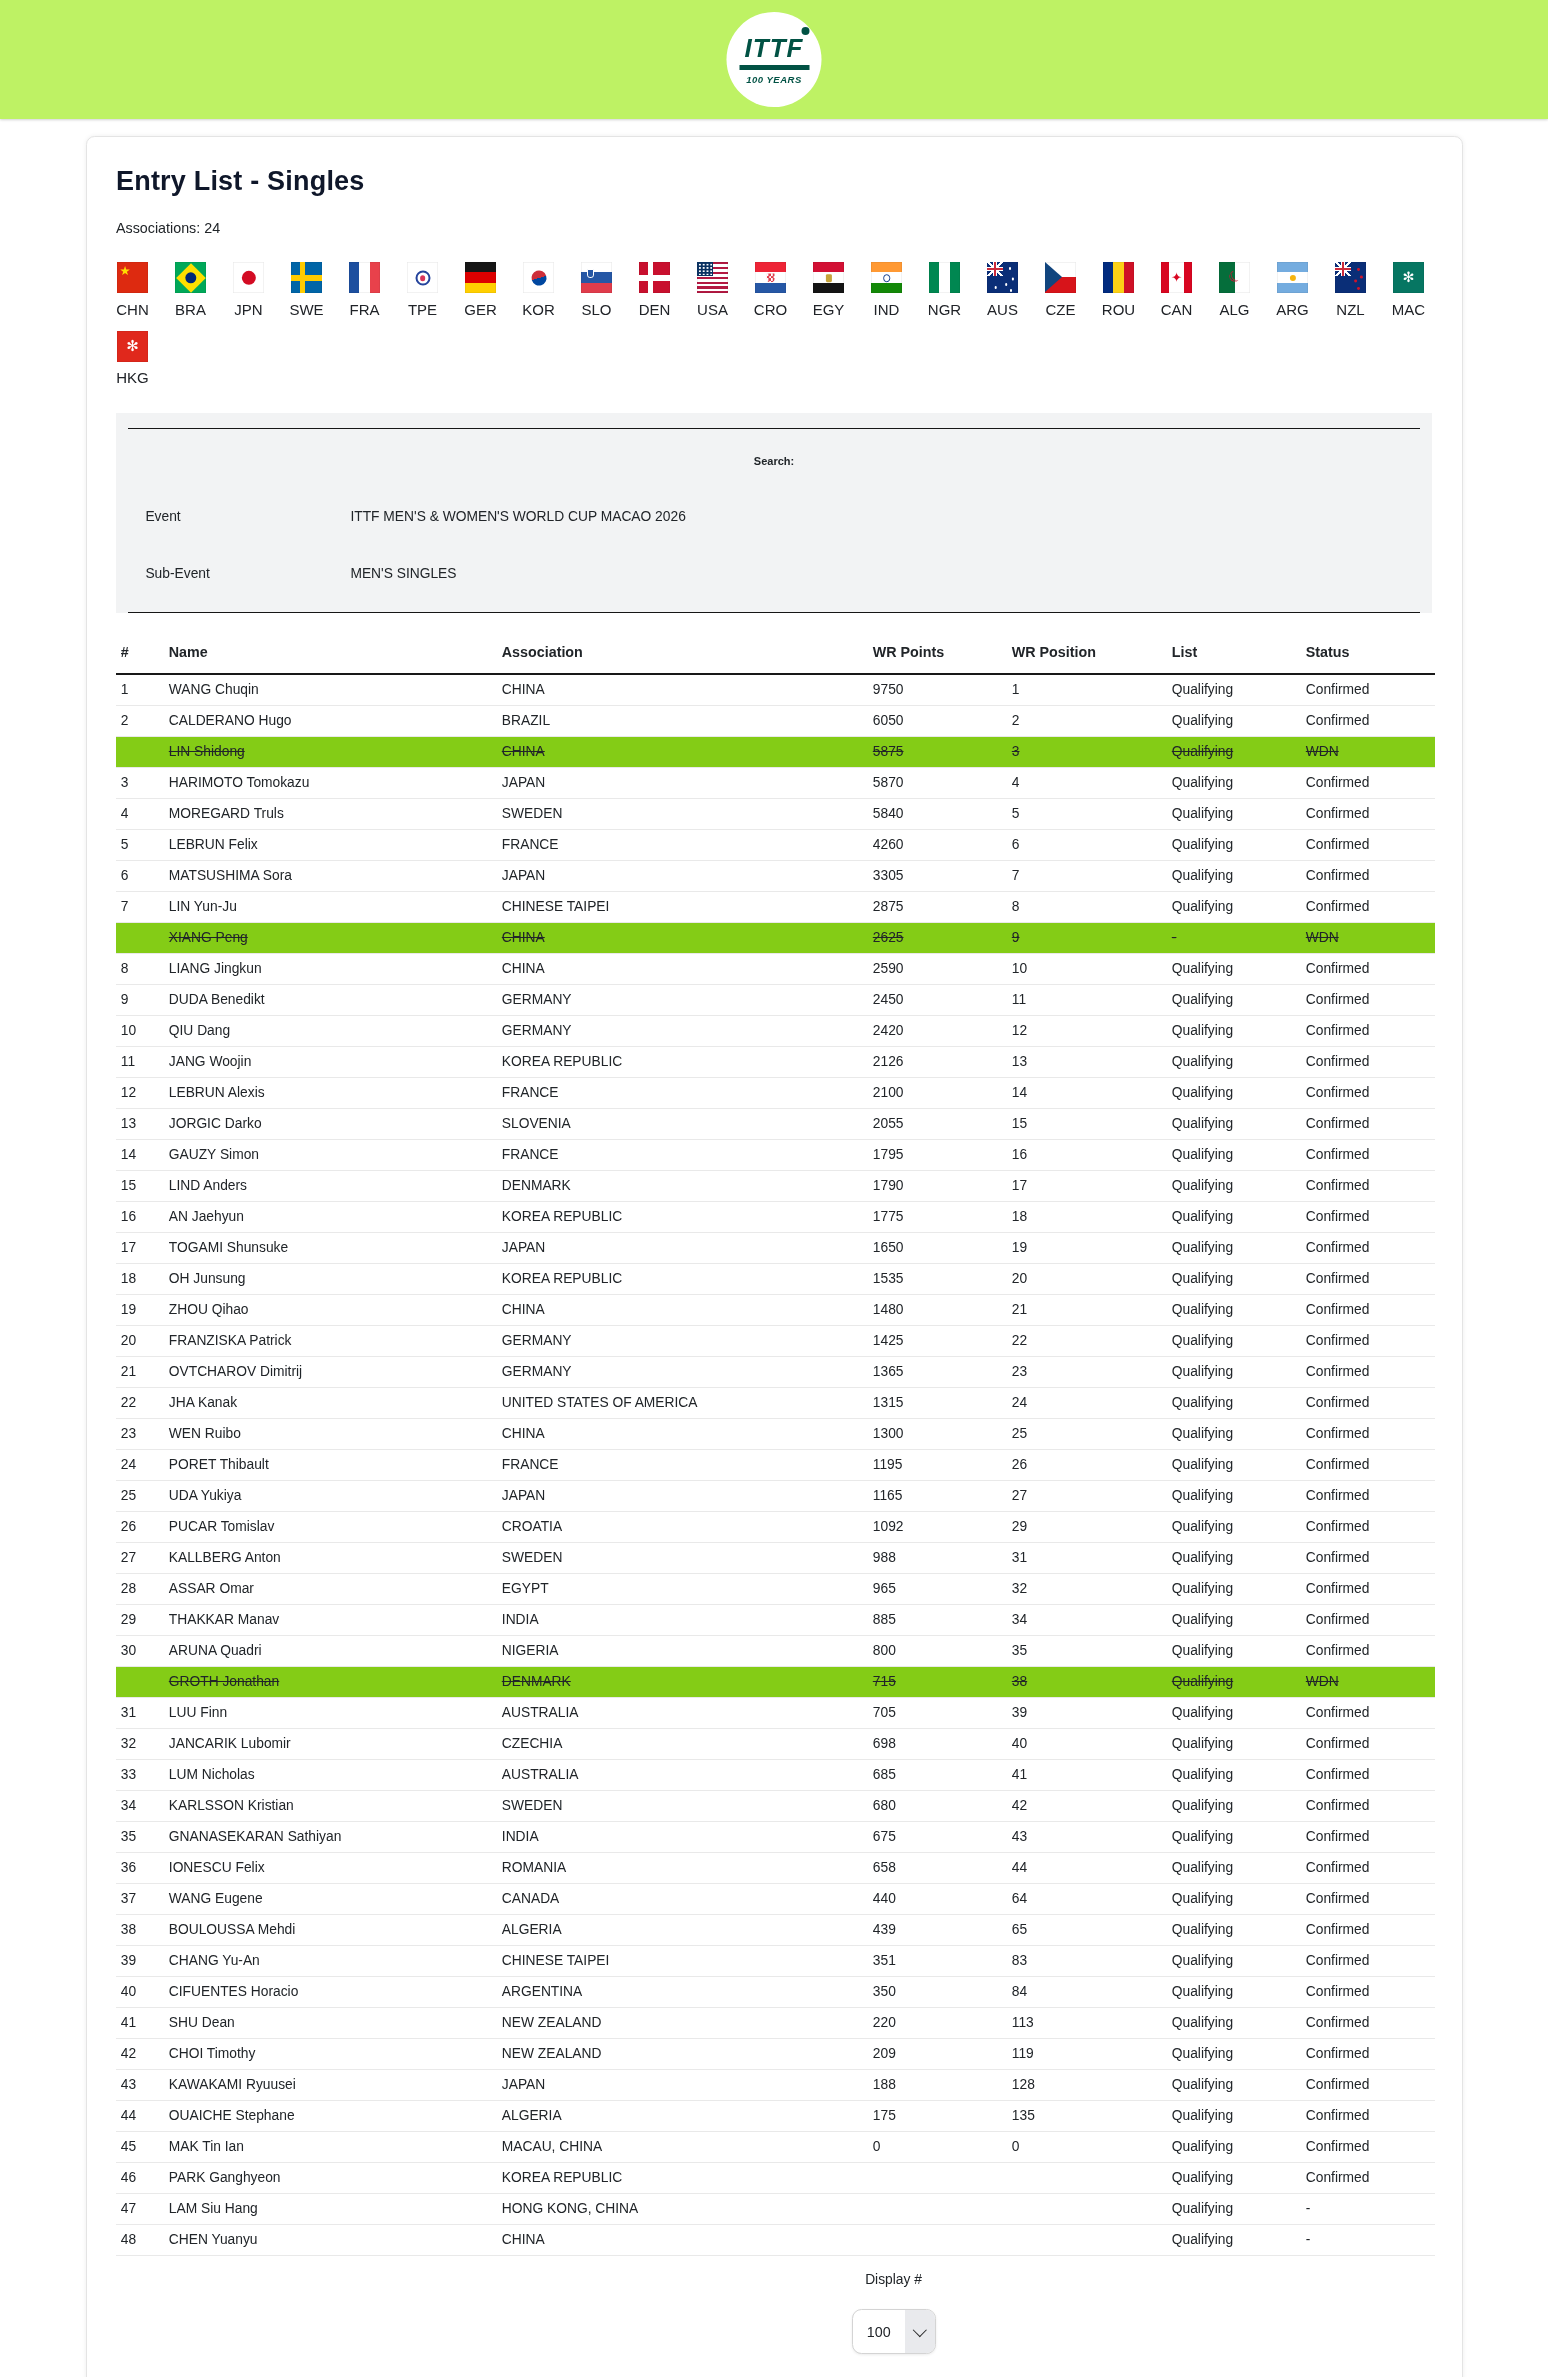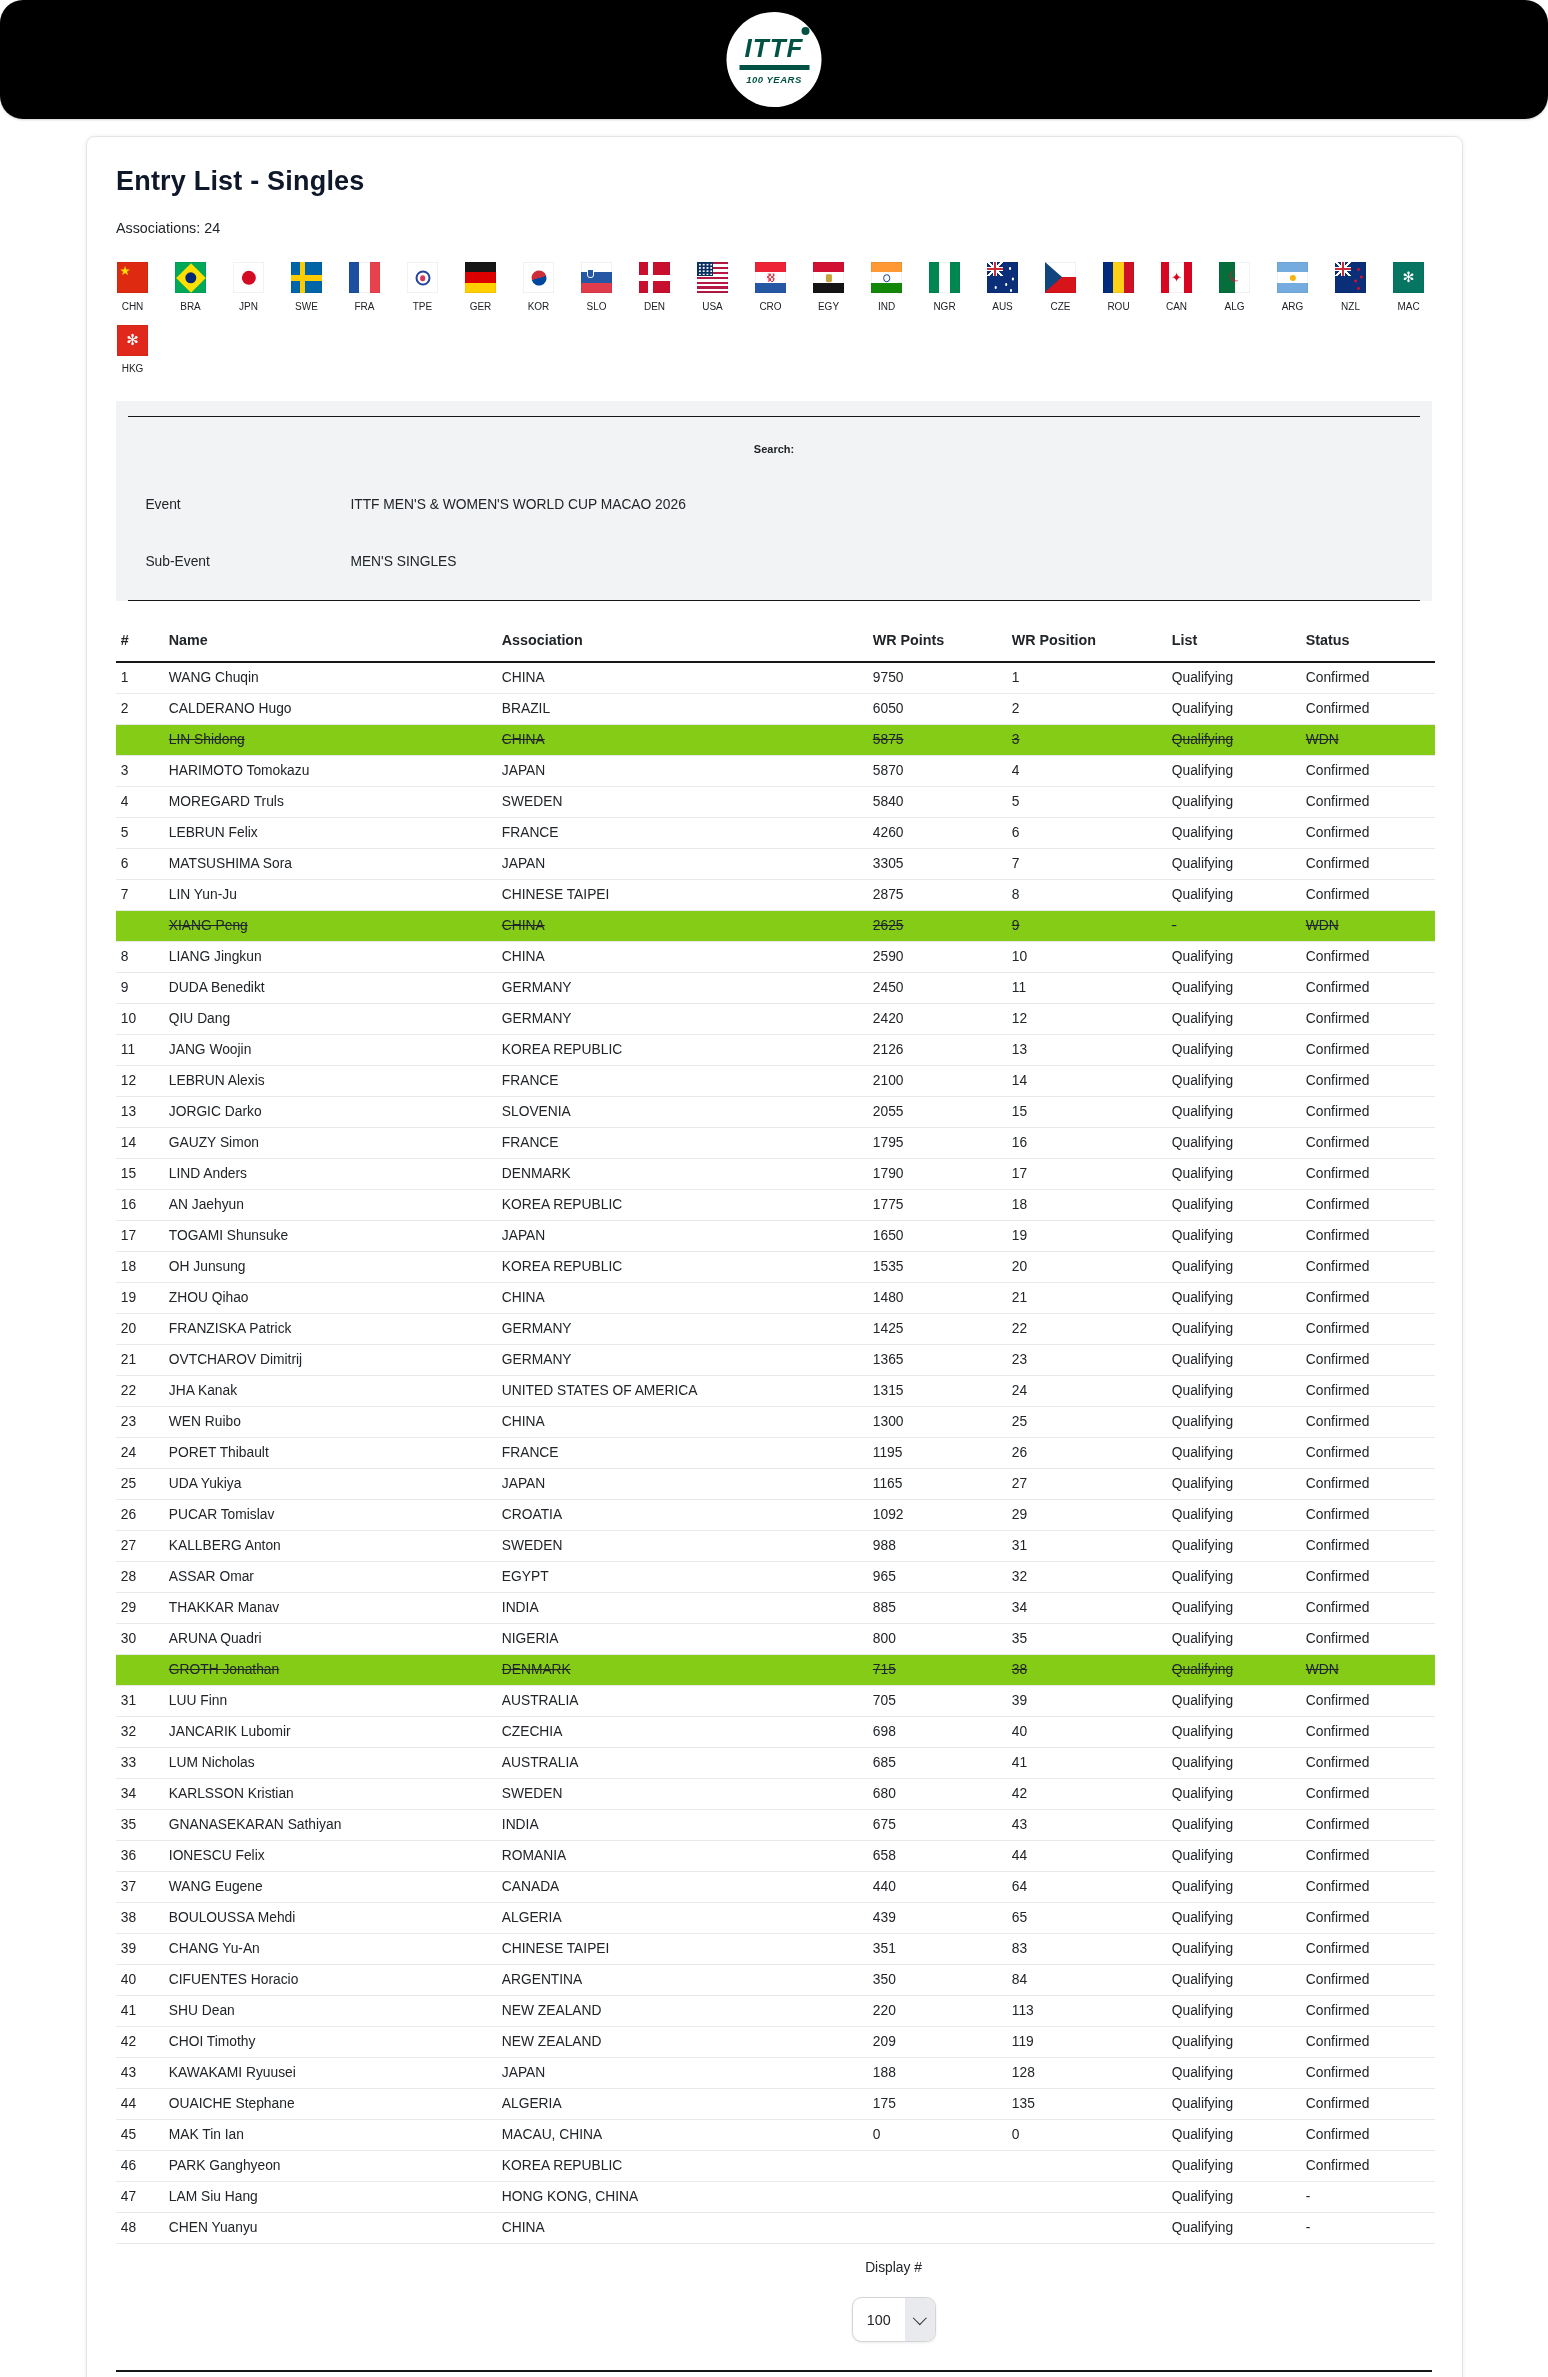--- a/index.html
+++ b/index.html
@@ -2,21 +2,21 @@
 <html style="font-size:7.6px"><head>
 <meta charset="utf-8">
 <style>
   html,body{margin:0;padding:0;}
   body{
     width:1548px; background:#ffffff; color:#212529;
     font-family:"Liberation Sans", sans-serif;
     -webkit-font-smoothing:antialiased;
   }
   
-  .banner{height:119px;background:#000000;position:relative;box-shadow:0 1px 2.4px rgba(0,0,0,.18);border-radius:23px;}
+  .banner{height:119px;background:#bef264;position:relative;box-shadow:0 1px 2.4px rgba(0,0,0,.18);}
   .logo-circle{
     position:absolute;left:50%;top:12.4px;transform:translateX(-50%);
     width:95px;height:95px;background:#fff;border-radius:50%;
     display:flex;flex-direction:column;align-items:center;justify-content:center;
     color:#015244;
   }
   .logo-ittf{position:relative;font-style:italic;font-weight:700;font-size:26px;letter-spacing:1px;line-height:1;}
   .logo-ball{position:absolute;right:-5.7px;top:-7.6px;width:8px;height:8px;border-radius:50%;background:#015244;}
   .logo-bar{width:70px;height:5.2px;background:#015244;margin-top:4.8px;}
   .logo-years{font-size:9.5px;font-weight:700;font-style:italic;margin-top:3.8px;letter-spacing:0.5px;}
@@ -25,21 +25,21 @@
     width:1377px;margin:17px auto 21px;box-sizing:border-box;
     background:#fff;border:0.5px solid #e4e4e4;border-radius:8.6px;
     box-shadow:0 0.5px 4.8px rgba(0,0,0,.07);
     padding:27.6px 29.5px 34px;
   }
   .page-title{margin:1.9px 0 0;font-size:27px;font-weight:700;color:#0f172a;letter-spacing:0.2px;}
   .assoc{margin-top:23px;font-size:14.3px;}
   
   .flags{margin-top:26px;display:flex;flex-wrap:wrap;column-gap:25px;row-gap:13.3px;}
   .flag-item{width:33px;display:flex;flex-direction:column;align-items:center;}
-  .flag-label{margin-top:7.1px;font-size:10px;color:#202328;}
+  .flag-label{margin-top:7.1px;font-size:15px;color:#202328;}
   .flag{width:31px;height:31px;position:relative;overflow:hidden;box-shadow:inset 0 0 0 0.5px rgba(0,0,0,.10);flex:none;}
   .flag::before,.flag::after{content:"";position:absolute;}
   .f-CHN{background:#dd2a10;}
   .f-CHN::before{content:"★";color:#ffde00;font-size:12.4px;left:2.4px;top:0.5px;}
   .f-BRA{background:#00a859;}
   .f-BRA::before{left:50%;top:50%;width:21px;height:21px;background:#fedf00;transform:translate(-50%,-50%) rotate(45deg);}
   .f-BRA::after{left:50%;top:50%;width:11.4px;height:11.4px;border-radius:50%;background:#002776;transform:translate(-50%,-50%);}
   .f-JPN{background:#fff;}
   .f-JPN::after{left:50%;top:50%;width:14.3px;height:14.3px;border-radius:50%;background:#d30b23;transform:translate(-50%,-50%);}
   .f-SWE{background:#0065a7;}

